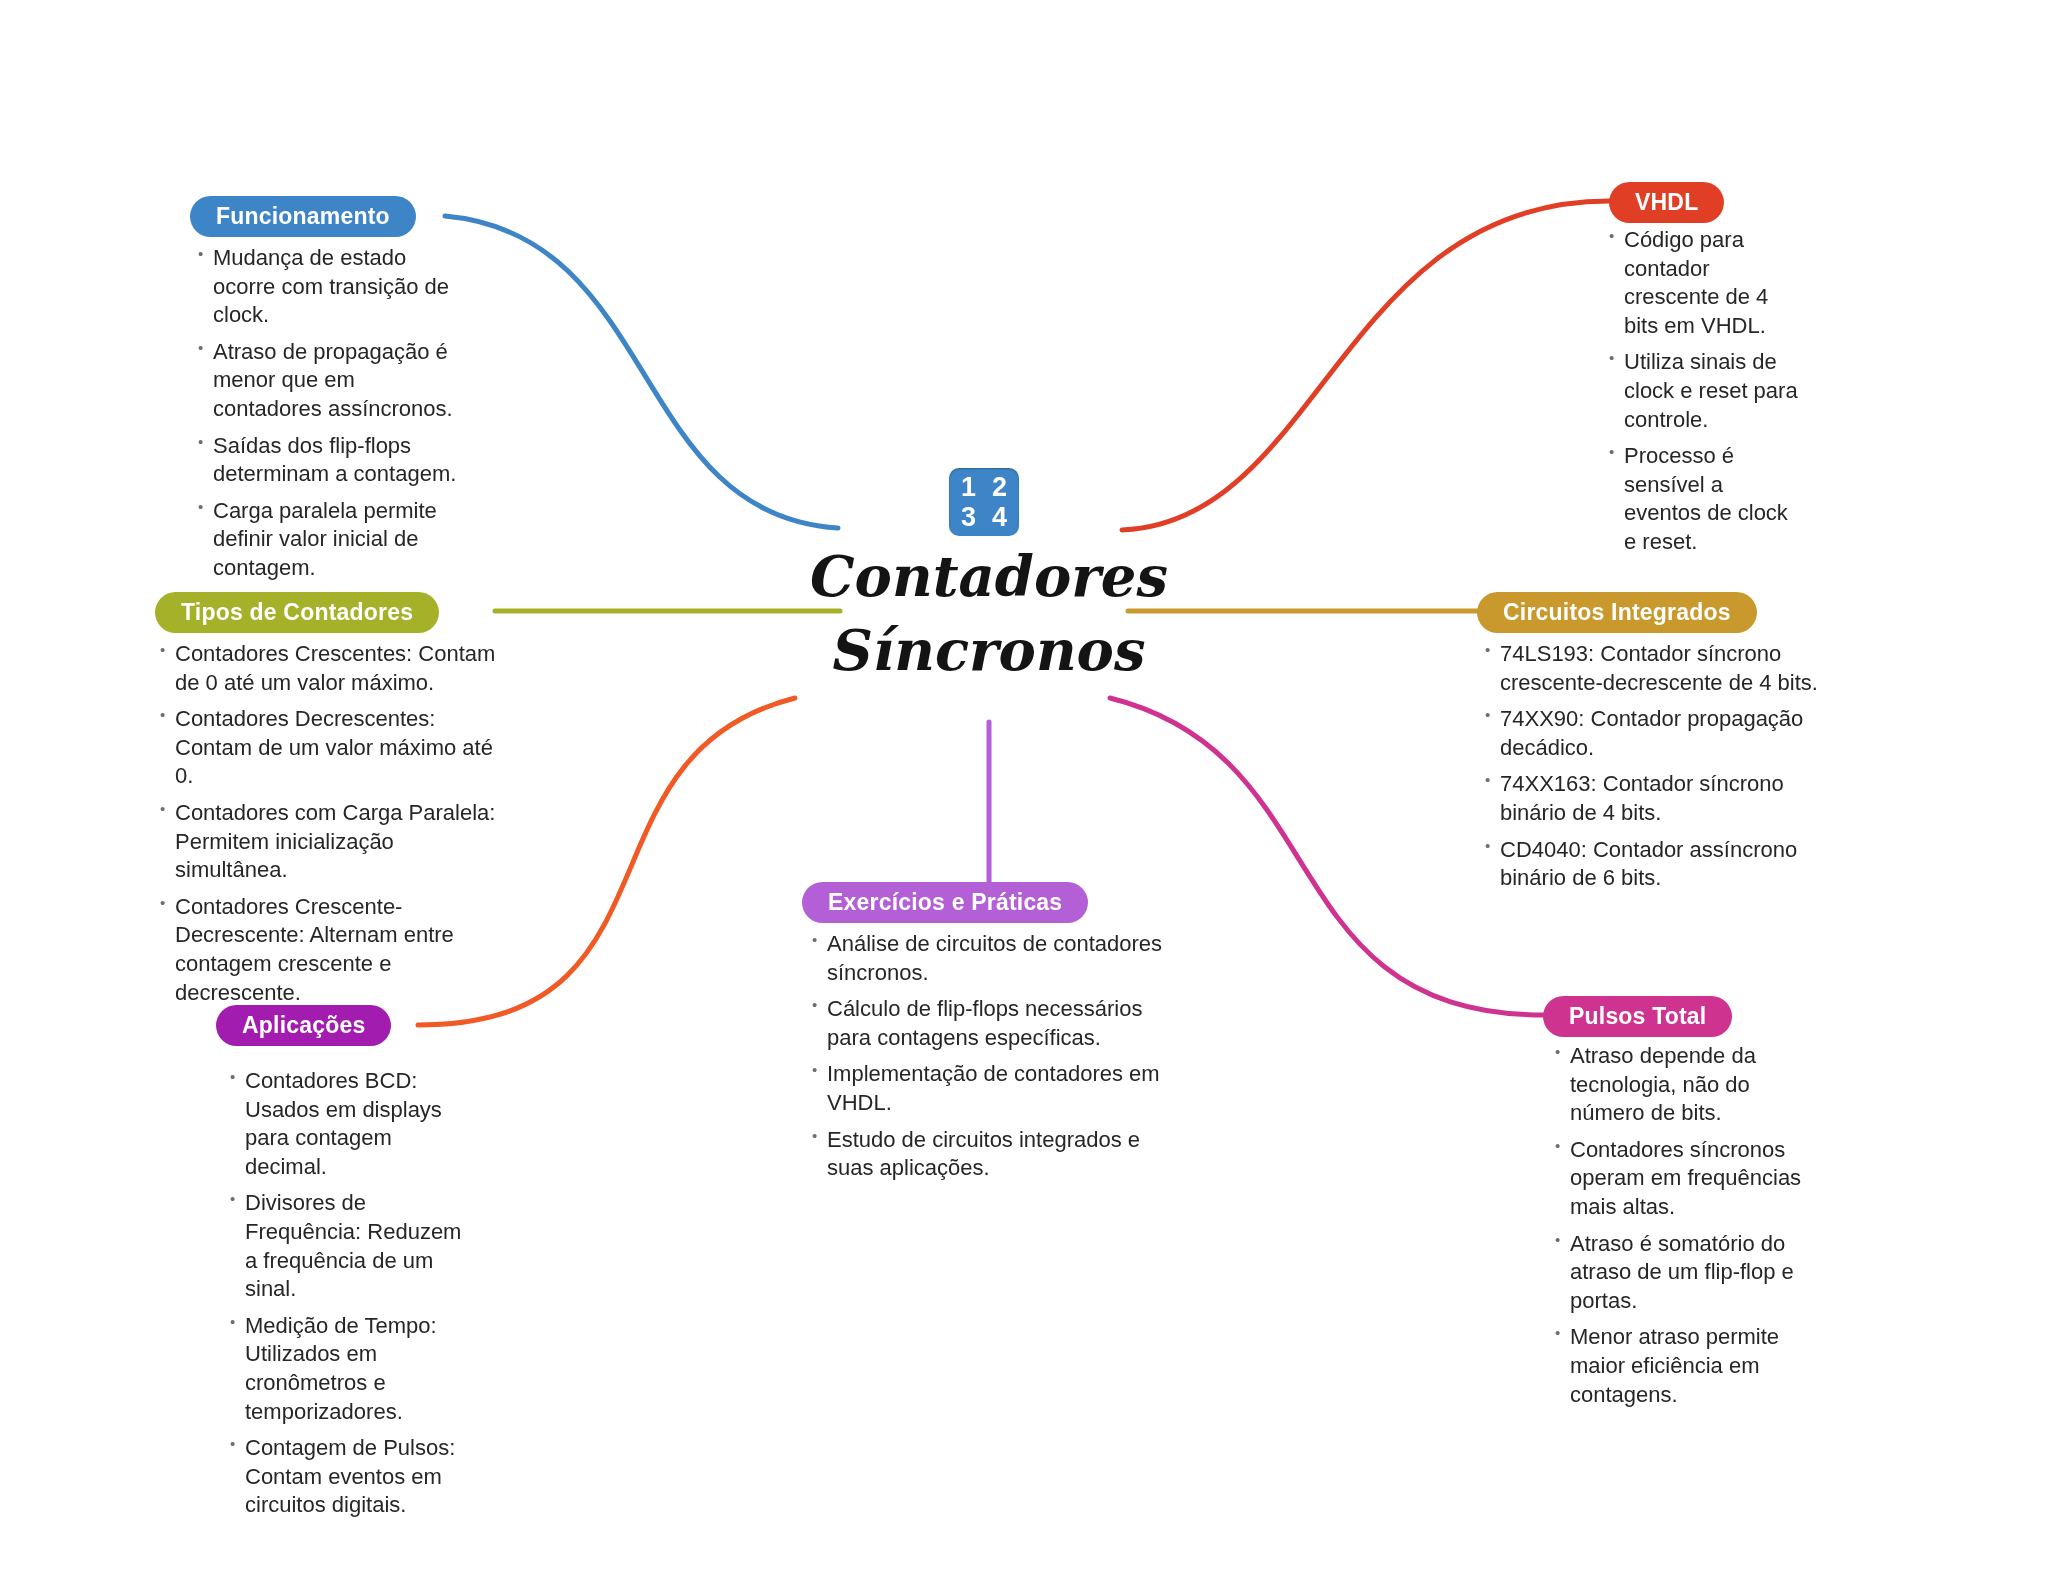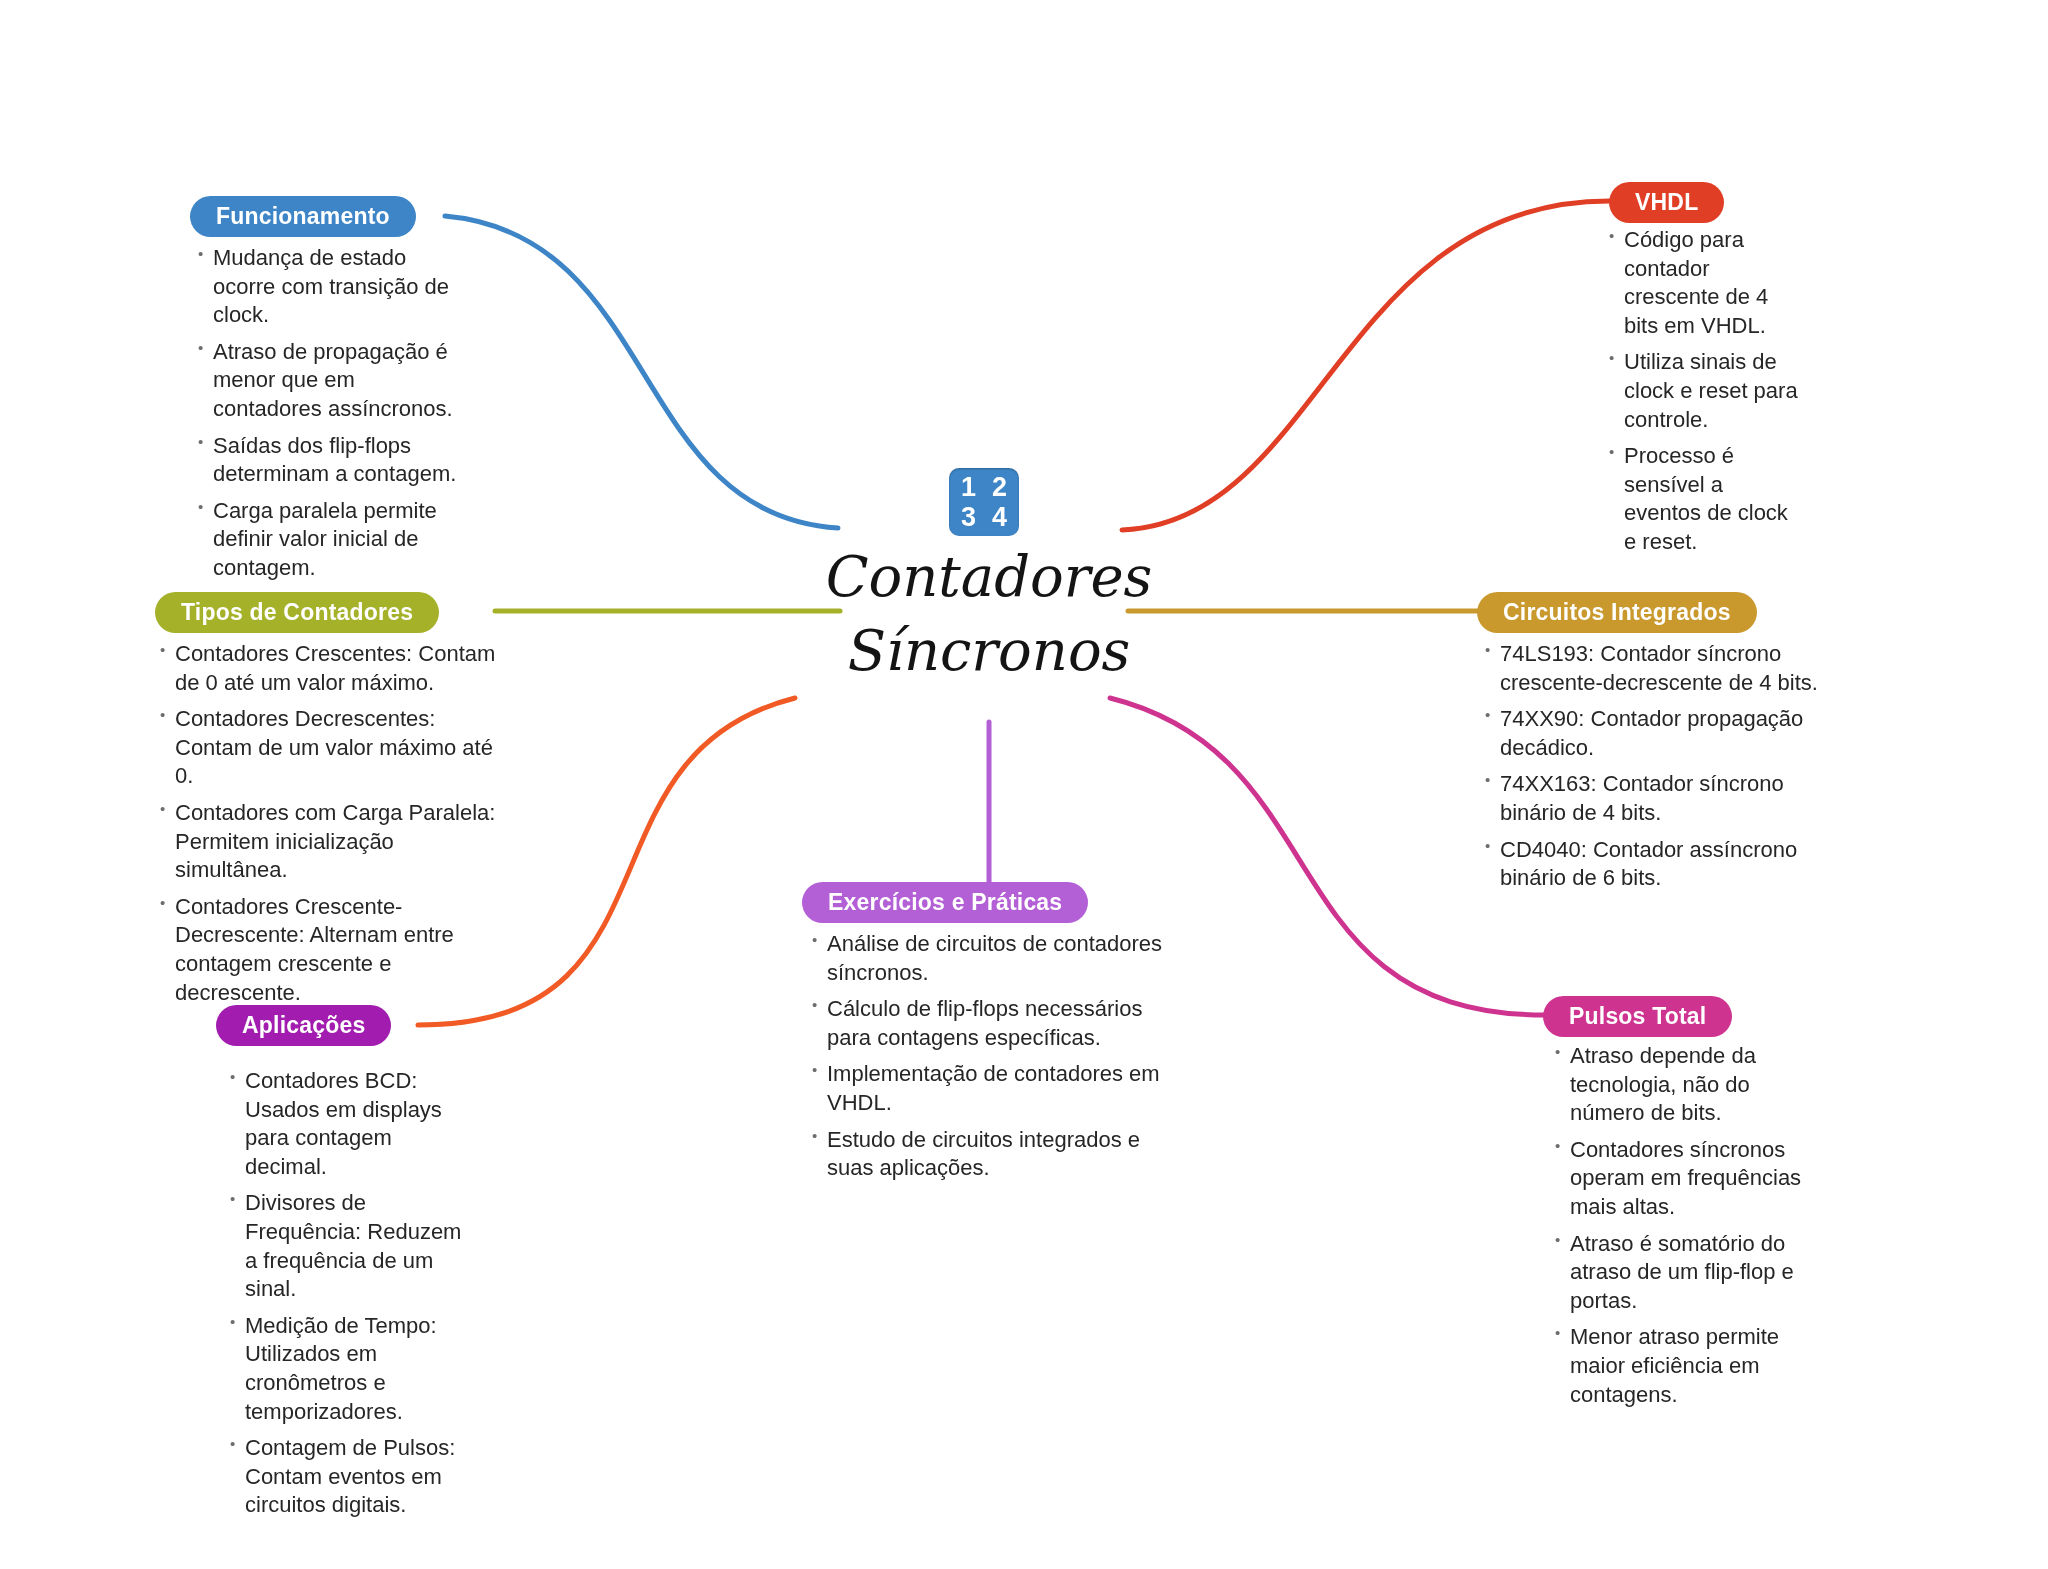--- a/index.html
+++ b/index.html
@@ -38,21 +38,21 @@
 
   .center-icon {
     position:absolute; left:949px; top:468px; width:70px; height:68px;
     border-radius:10px; display:grid; grid-template-columns:1fr 1fr;
     grid-template-rows:1fr 1fr; place-items:center; color:#ffffff;
     font-weight:bold; font-size:27px; line-height:1; padding:4px; z-index:3;
     box-shadow:0 1px 2px rgba(0,0,0,.25) inset;
   }
   .center-title {
     position:absolute; left:759px; top:540px; width:460px; text-align:center;
-    font-family:"DejaVu Serif", serif; font-style:italic; font-weight:normal;
+    font-family:"DejaVu Serif", serif; font-style:italic; font-weight:bold;
     font-size:56px; line-height:1.32; color:#141414; z-index:3;
   }
 </style>
 </head>
 <body>
 
 <div class="canvas">
 
   <svg class="connectors" width="2048" height="1569" viewBox="0 0 2048 1569">
     <path d="M 445 216 C 660 235, 630 515, 838 528" stroke="#3d85c6"></path>

